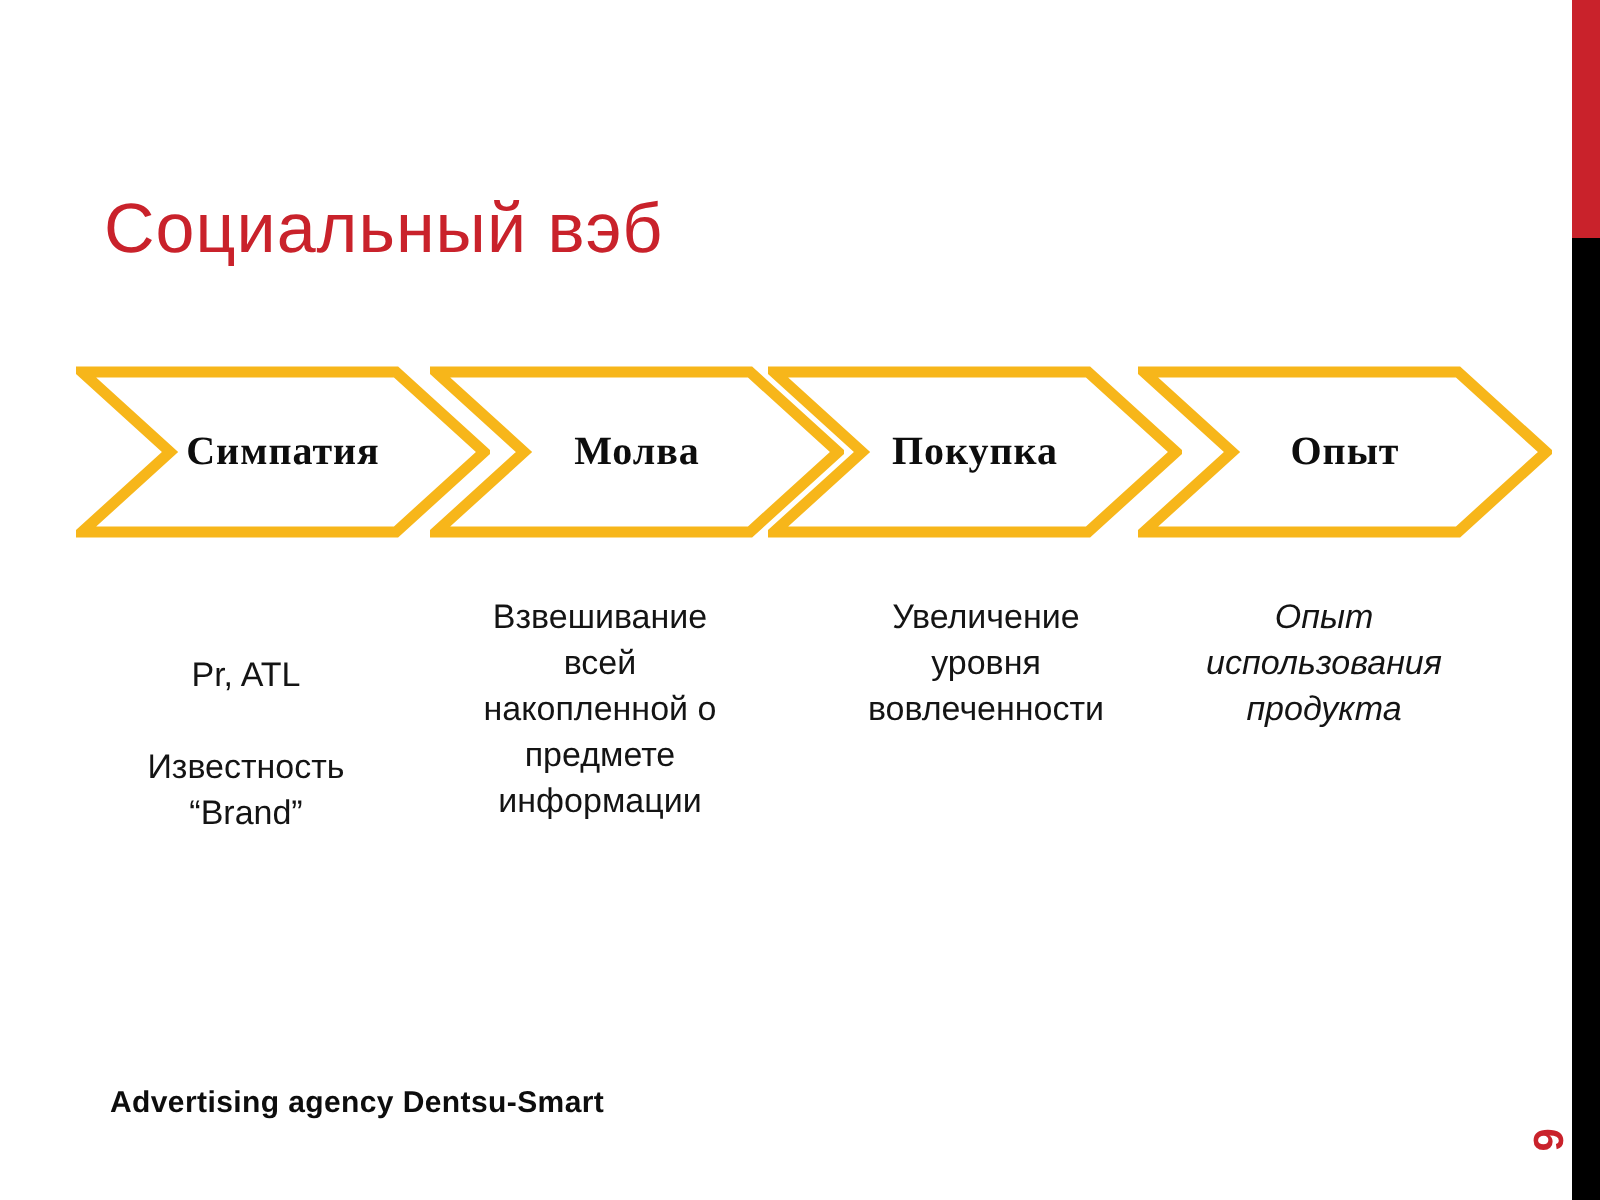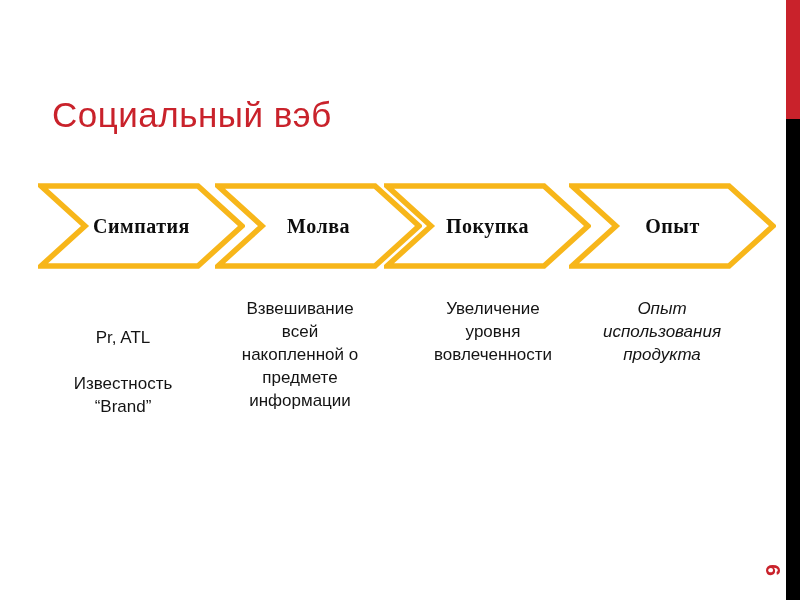--- a/index.html
+++ b/index.html
@@ -168,16 +168,17 @@
 информации</div>
     <div class="desc desc-2">Увеличение
 уровня
 вовлеченности</div>
     <div class="desc desc-3">Опыт
 использования
 продукта</div>
 
   </div>
 
+  <div class="footer">Advertising agency Dentsu-Smart</div>
 
   <div class="page-number">6</div>
 
 </div>
 
 </body></html>

